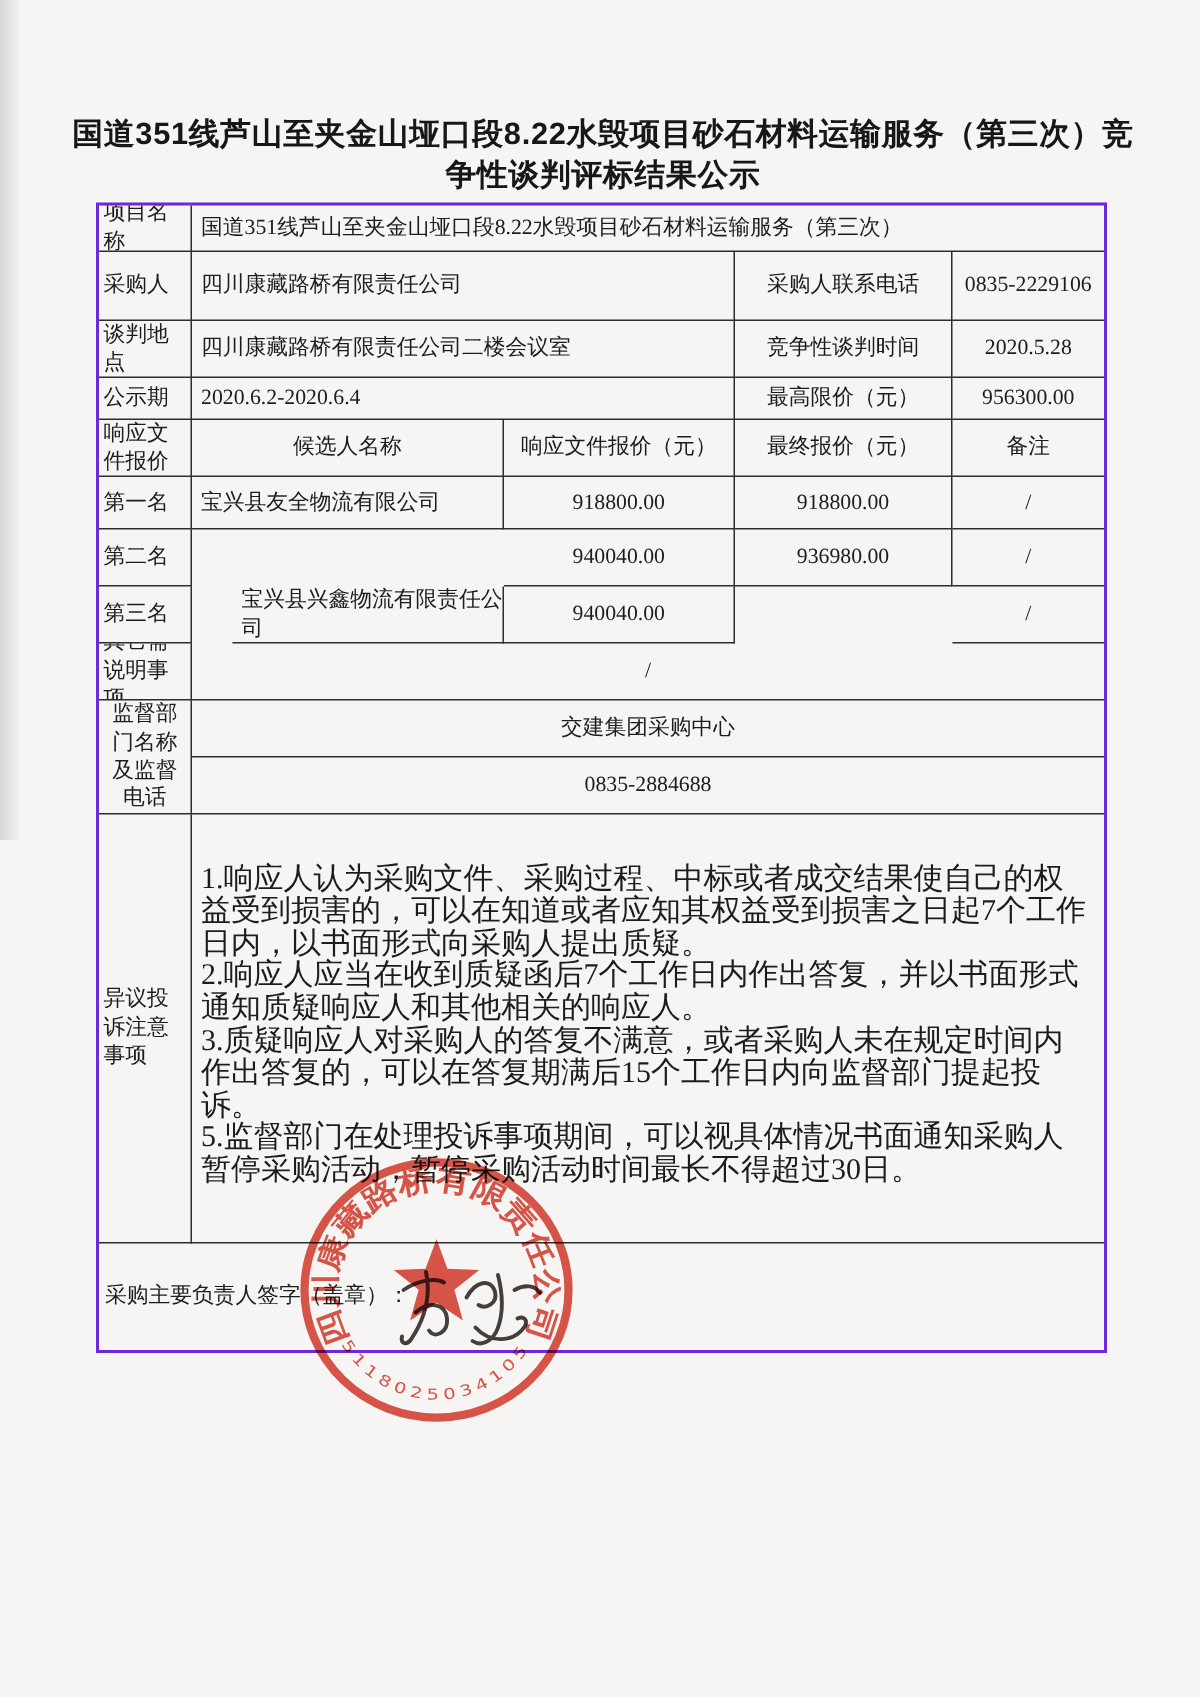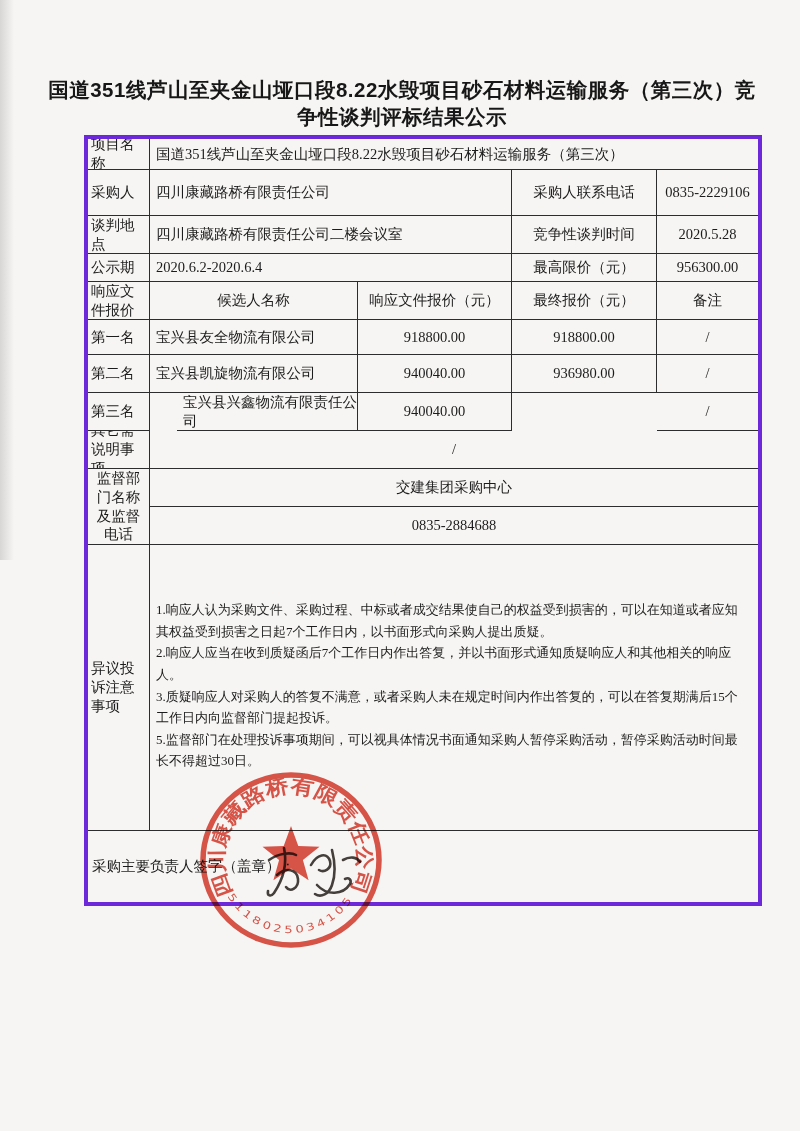--- a/index.html
+++ b/index.html
@@ -3,37 +3,37 @@
 <meta charset="utf-8">
 <style>
   html,body{margin:0;padding:0;}
   body{width:800px;height:1131px;position:relative;overflow:hidden;
        background:#f7f5f3;font-family:"Liberation Serif","DejaVu Serif",serif;color:#1c1c1c;}
   .scan-edge{position:absolute;left:0;top:0;width:14px;height:560px;
        background:linear-gradient(to right,#d7d6d4,rgba(215,214,212,0));}
   .page-title{position:absolute;left:44px;right:40px;top:76px;text-align:center;
        font-family:"Liberation Sans","DejaVu Sans",sans-serif;
        font-weight:700;font-size:20.5px;line-height:27px;letter-spacing:0.5px;color:#171717;}
-  .doc-table{position:absolute;left:84px;top:135px;width:670px;height:763px;
-       display:grid;border:4px solid #6d28d9;box-sizing:content-box;
+  .doc-table{position:absolute;left:64px;top:135px;width:670px;height:763px;
+       display:grid;border:2px solid #6d28d9;box-sizing:content-box;
        grid-template-columns:62px 208px 154px 145px 101px;
        grid-template-rows:31px 46px 38px 28px 38px 35px 38px 38px 38px 38px 38px 286px 71px;}
   .cell{border-right:1.5px solid #2d2d2d;border-bottom:1.5px solid #2d2d2d;
        display:flex;align-items:center;box-sizing:border-box;
        font-size:14.5px;line-height:1.3;overflow:hidden;}
   .cell.no-r{border-right:none;}
   .cell.no-b{border-bottom:none;}
   .lab{padding:0 3px;word-break:break-all;}
   .val{padding:0 0 0 6px;}
   .ctr{justify-content:center;text-align:center;padding:0 2px;}
   .wrapctr{word-break:break-all;}
   .num{justify-content:center;font-family:"Liberation Serif","DejaVu Serif",serif;}
   .obj-content{flex-direction:column;justify-content:center;align-items:flex-start;
        padding:6px 10px 10px 6px;}
-  .obj-content .item{font-size:13px;line-height:21.6px;text-align:left;}
+  .obj-content .item{font-size:20px;line-height:21.6px;text-align:left;}
   .seal-svg{position:absolute;left:193px;top:768px;width:196px;height:182px;
        opacity:0.85;mix-blend-mode:multiply;z-index:6;}
   .sign-svg{position:absolute;left:253px;top:838px;width:120px;height:72px;z-index:5;}
 </style>
 </head>
 <body>
 
 <div class="scan-edge"></div>
 
 <div class="page-title">
@@ -67,21 +67,20 @@
   <div class="cell ctr" style="grid-row:5;grid-column:4;">最终报价（元）</div>
   <div class="cell ctr no-r" style="grid-row:5;grid-column:5;">备注</div>
 
   <div class="cell lab" style="grid-row:6;grid-column:1;">第一名</div>
   <div class="cell val" style="grid-row:6;grid-column:2;">宝兴县友全物流有限公司</div>
   <div class="cell num" style="grid-row:6;grid-column:3;">918800.00</div>
   <div class="cell num" style="grid-row:6;grid-column:4;">918800.00</div>
   <div class="cell ctr no-r num" style="grid-row:6;grid-column:5;">/</div>
 
   <div class="cell lab" style="grid-row:7;grid-column:1;">第二名</div>
-  <div class="cell val" style="grid-row:7;grid-column:2;">宝兴县凯旋物流有限公司</div>
   <div class="cell num" style="grid-row:7;grid-column:3;">940040.00</div>
   <div class="cell num" style="grid-row:7;grid-column:4;">936980.00</div>
   <div class="cell ctr no-r num" style="grid-row:7;grid-column:5;">/</div>
 
   <div class="cell lab" style="grid-row:8;grid-column:1;">第三名</div>
   <div class="cell val" style="grid-row:8;grid-column:2;margin-left:27px;">宝兴县兴鑫物流有限责任公司</div>
   <div class="cell num" style="grid-row:8;grid-column:3;">940040.00</div>
   <div class="cell ctr no-r num" style="grid-row:8;grid-column:5;">/</div>
 
   <div class="cell lab" style="grid-row:9;grid-column:1;">其它需说明事项</div>

